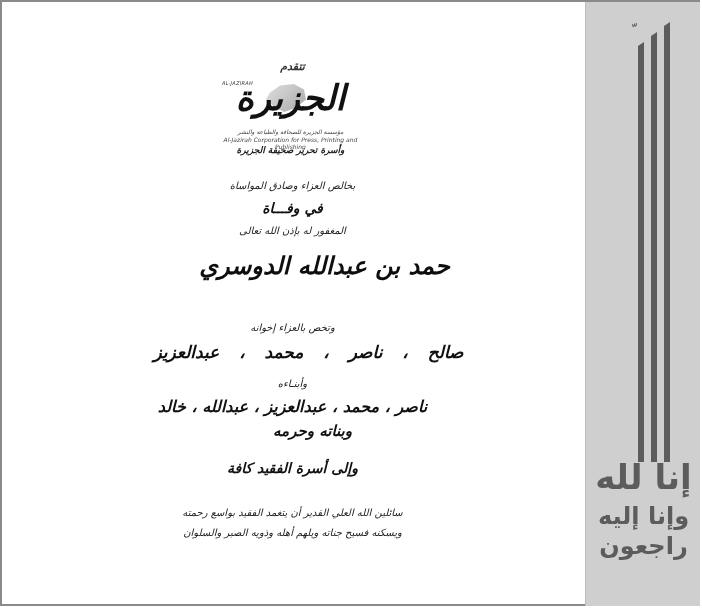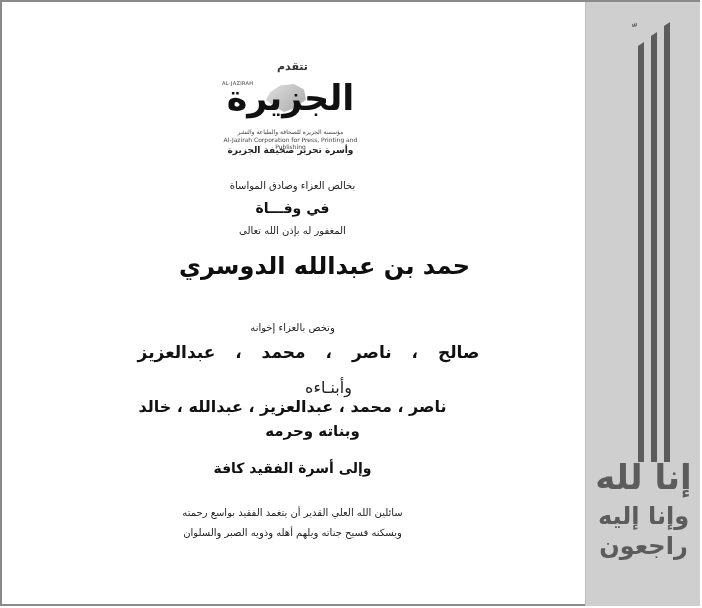--- a/index.html
+++ b/index.html
@@ -10,21 +10,21 @@
       color: #1a1a1a;
     }
     .frame {
       position: absolute; left: 0; top: 0; width: 700px; height: 606px;
       border-top: 2px solid #8a8a8a; border-left: 2px solid #8a8a8a;
       border-bottom: 2px solid #8a8a8a; border-right: 2px solid #8a8a8a;
       box-sizing: border-box;
     }
     .main {
       position: absolute; left: 0; top: 0; width: 585px; height: 608px;
-      direction: rtl; text-align: center;
+      direction: rtl; text-align: center; font-style: italic;
     }
     .line { position: absolute; left: 0; width: 585px; text-align: center; white-space: nowrap; direction: rtl; }
     .presents { top: 60px; font-size: 11px; font-weight: bold; color: #333; left: 0; width: 585px; }
     .logo { position: absolute; left: 218px; top: 76px; width: 145px; height: 82px; }
     .logo-title {
       position: absolute; left: 0; top: 2px; width: 145px; 
       font-size: 35px; font-weight: bold; color: #111; line-height: 40px; direction: rtl;
     }
     .logo-map {
       position: absolute; left: 48px; top: 8px; width: 40px; height: 28px;
@@ -36,21 +36,21 @@
     .logo-sub1 { position: absolute; left: 0; top: 52px; width: 145px; text-align: center; font-size: 6px; color: #444; direction: rtl; }
     .logo-sub2 { position: absolute; left: 0; top: 60px; width: 145px; text-align: center; font-size: 6px; color: #444; }
     .logo-sub3 { position: absolute; left: 0; top: 69px; width: 145px; text-align: center; font-size: 9px; font-weight: bold; color: #222; direction: rtl; }
 
     .condolence { top: 180px; font-size: 10px; color: #222; }
     .in-death { top: 200px; font-size: 14px; font-weight: bold; color: #111; }
     .late { top: 225px; font-size: 10px; color: #222; }
     .name { top: 252px; font-size: 24px; font-weight: bold; color: #0e0e0e; letter-spacing: 0; margin-left: 32px; }
     .brothers-lbl { top: 322px; font-size: 10px; color: #222; }
     .brothers { top: 342px; font-size: 17px; font-weight: bold; color: #111; word-spacing: 14px; letter-spacing: 3px; padding-left: 16px; }
-    .sons-lbl { top: 378px; font-size: 16px; color: #222; margin-left: 36px; }
+    .sons-lbl { top: 378px; font-size: 10px; color: #222; }
     .sons { top: 397px; font-size: 16px; font-weight: bold; color: #111; }
     .daughters { top: 422px; font-size: 15px; font-weight: bold; color: #111; letter-spacing: 4px; margin-left: 20px; }
     .family { top: 460px; font-size: 14px; font-weight: bold; color: #111; }
     .prayer1 { top: 507px; font-size: 10px; color: #222; }
     .prayer2 { top: 527px; font-size: 10px; color: #222; }
 
     .side {
       position: absolute; left: 585px; top: 2px; width: 115px; height: 604px;
       background: #cfcfcf; border-left: 1px solid #bdbdbd; box-sizing: border-box;
     }

